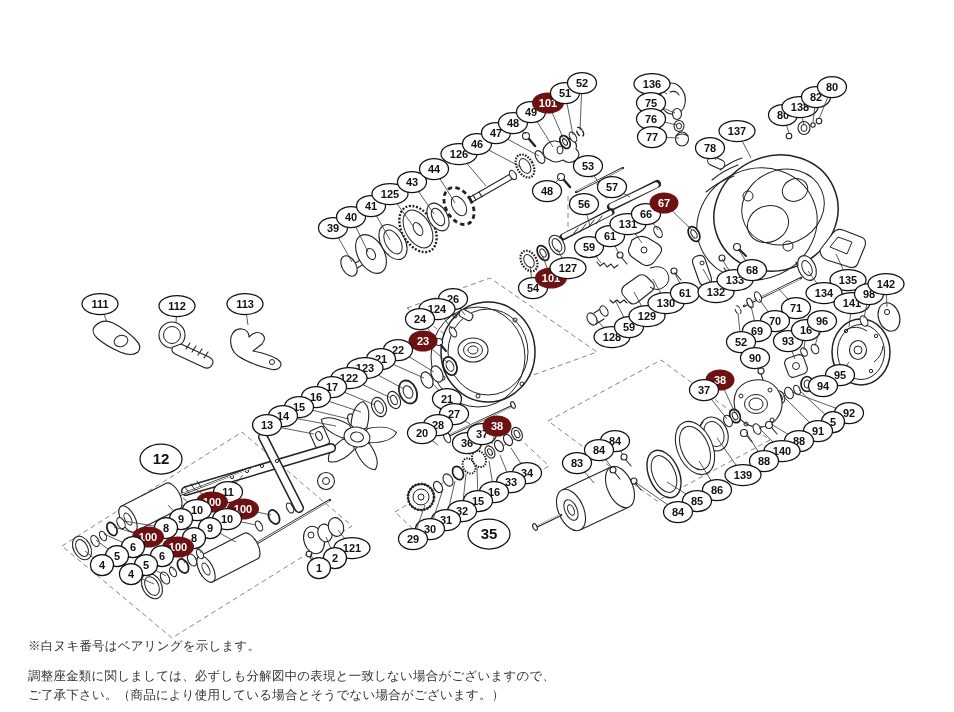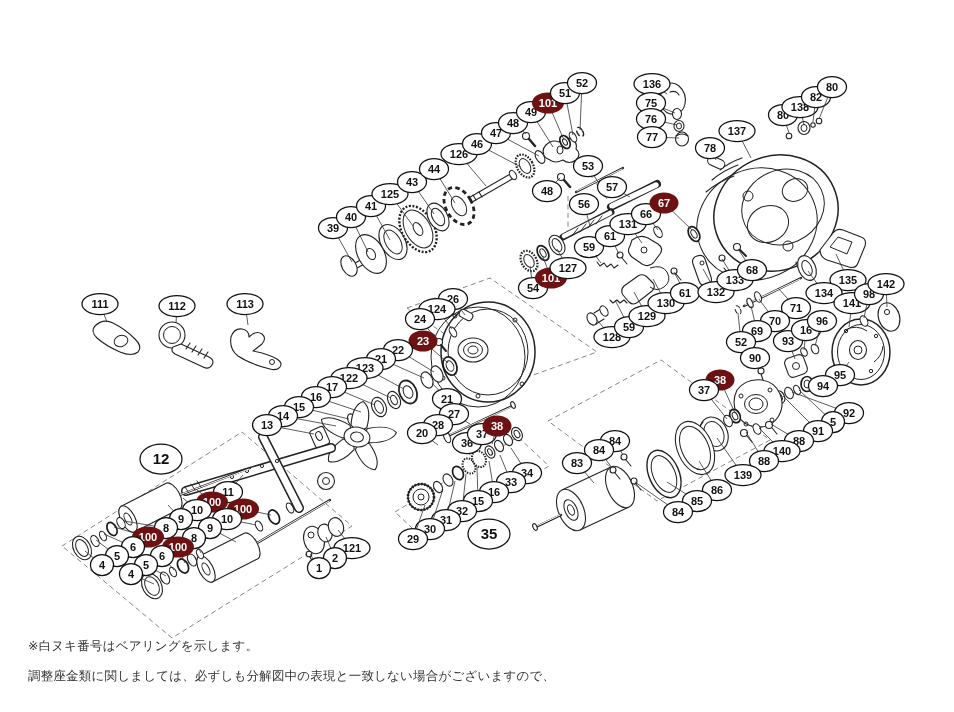--- a/index.html
+++ b/index.html
@@ -14,21 +14,21 @@
   .knurl{fill:none;stroke:#222;stroke-width:2.6;stroke-dasharray:1.7 1.5}
   .dash{fill:none;stroke:#777;stroke-width:.9;stroke-dasharray:5 3.5}
   .rodC{stroke:#222;stroke-width:2.3;stroke-linecap:round}
   .rodW{stroke:#fff;stroke-width:1;stroke-linecap:round}
   .thick{stroke:#222;stroke-width:8;stroke-linecap:round}
   .thickW{stroke:#fff;stroke-width:5.4;stroke-linecap:round}
   .barT{stroke:#222;stroke-width:10;stroke-linecap:round}
   .barW{stroke:#fff;stroke-width:7;stroke-linecap:round}
   .note{position:absolute;left:28px;color:#333;font-size:12.5px;letter-spacing:.2px;
         font-family:"Liberation Sans","DejaVu Sans",sans-serif;}
-  .note-1{top:638px;}
+  .note-1{top:638px;font-family:Liberation Serif, serif;}
   .note-2{top:667px;line-height:19px;font-family:Liberation Serif, serif;}
 </style>
 </head>
 <body>
 
 <div class="page">
 <svg width="954" height="712" viewBox="0 0 954 712">
 
   <g>
     <path class="dash" d="M407,308 L490,278 L597,352 L514,382 Z"></path>
@@ -963,14 +963,15 @@
           <line x1="319" y1="568" x2="310" y2="554" stroke="#333" stroke-width=".8"></line>
           <ellipse cx="319" cy="568" rx="11.5" ry="10.5" fill="#fff" stroke="#111" stroke-width="1.25"></ellipse>
           <text x="319" y="568" text-anchor="middle" dy=".36em" font-family="'Liberation Sans', sans-serif" font-size="11" font-weight="700" fill="#111">1</text>
         </g>
       </g>
 </svg>
 
 <div class="note note-1">※白ヌキ番号はベアリングを示します。</div>
 <div class="note note-2">
   <div>調整座金類に関しましては、必ずしも分解図中の表現と一致しない場合がございますので、</div>
+  <div>ご了承下さい。（商品により使用している場合とそうでない場合がございます。）</div>
 </div>
 </div>
 
 </body></html>

